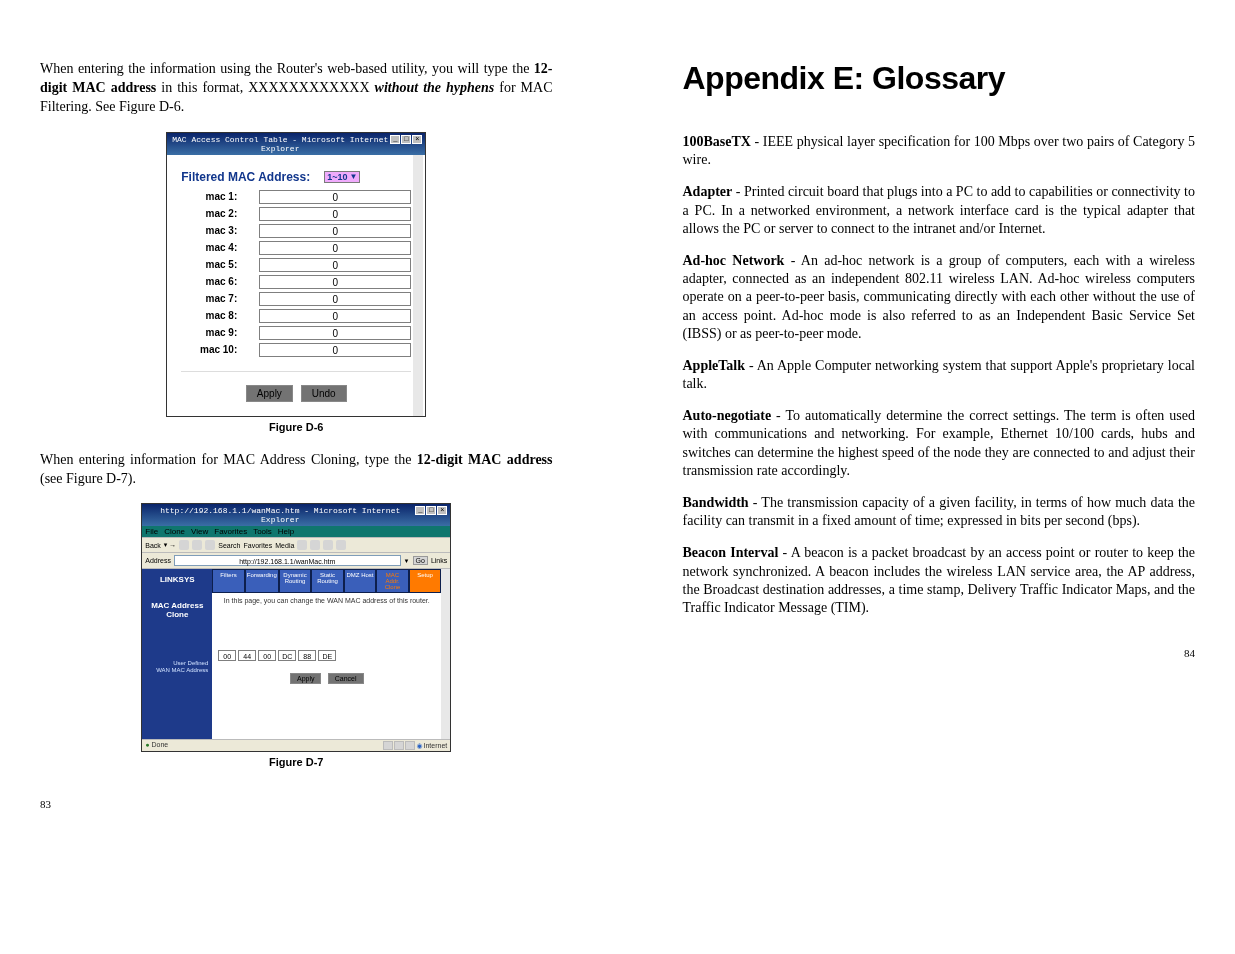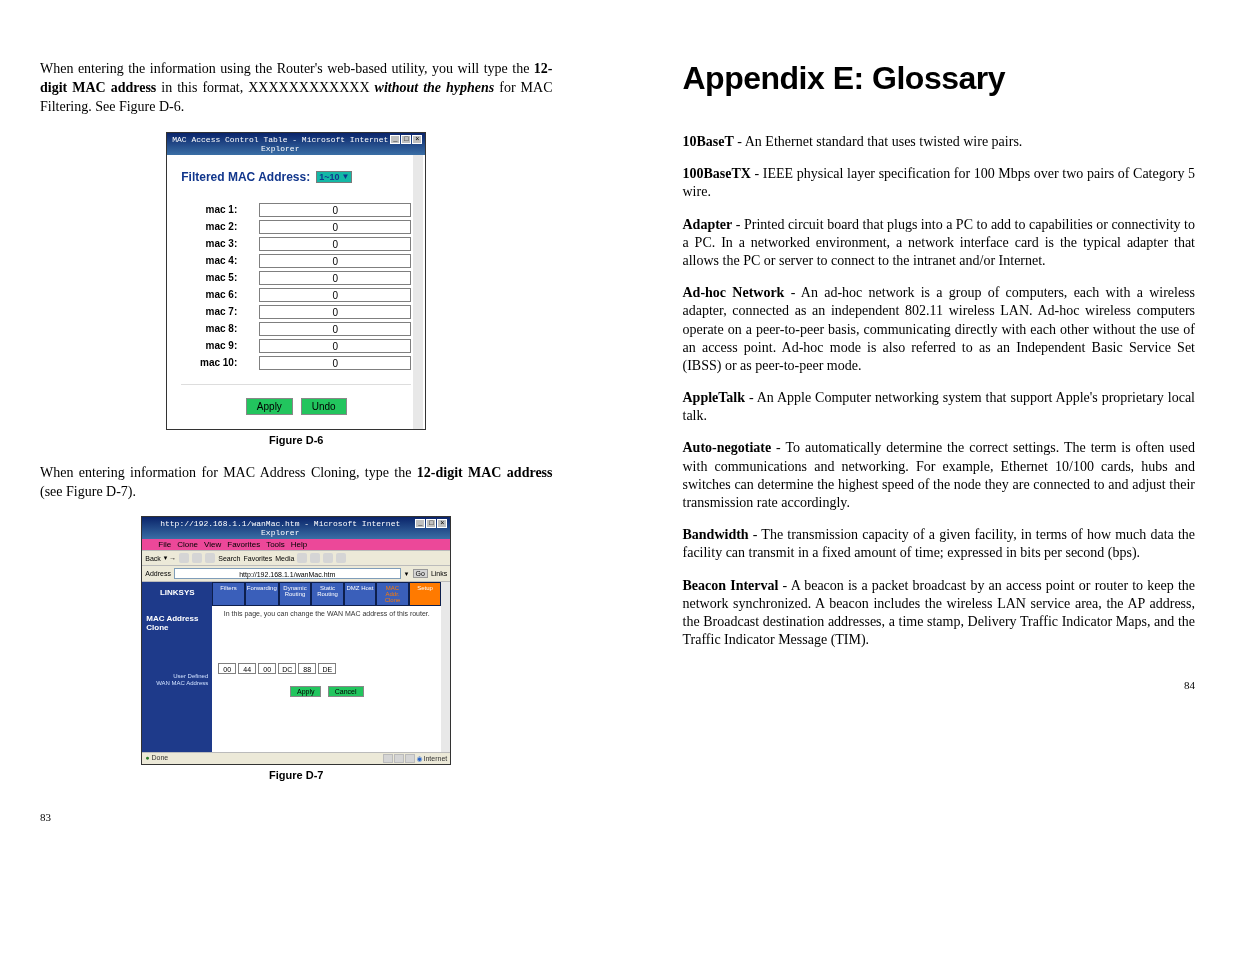--- a/index.html
+++ b/index.html
@@ -36,42 +36,42 @@
     padding: 2px 3px;
     display: flex;
     align-items: flex-start;
     justify-content: space-between;
     font-family: Liberation Mono, monospace;
   }
   .ie-title-buttons { display:flex; gap:1px; }
   .ie-tb { width:10px;height:9px;background:#bfbfbf;border:1px solid #fff;font-size:7px;line-height:7px;text-align:center;color:#000;}
   .d6-body { padding: 15px 14px 14px 14px; position: relative;}
   .d6-body::after{content:"";position:absolute;right:2px;top:0;bottom:0;width:10px;background:#e8e8e8;}
-  .d6-title { color:#11368c; font-weight:bold; font-size:12px; display:flex;align-items:center;gap:6px;margin-bottom:19px;}
-  .d6-select { border:1px solid #7a7a7a; background:#14b8a6;font-size:9px;padding:0 2px; display:inline-flex;align-items:center;gap:2px;}
+  .d6-title { color:#11368c; font-weight:bold; font-size:12px; display:flex;align-items:center;gap:14px;margin-bottom:6px;}
+  .d6-select { border:1px solid #7a7a7a; background:#f0abfc;font-size:9px;padding:0 2px; display:inline-flex;align-items:center;gap:2px;}
   .d6-select .arr{font-size:8px;}
   .mac-table{width:100%; margin-bottom:14px;}
   .mac-row{display:flex;align-items:center;margin-bottom:3px;}
   .mac-label{width:78px;text-align:right;font-size:10px;font-weight:bold;padding-right:22px;}
   .mac-input{flex:1;border:1px solid #7f7f7f;background:#fff;font-size:10px;padding:0 2px;height:14px;line-height:14px;}
   .d6-btns{text-align:center;border-top:1px solid #ddd;padding-top:12px;}
-  .win-btn{display:inline-block;border:1px solid #888;background:#22c55e;font-size:10px;padding:2px 10px;margin:0 2px;}
+  .win-btn{display:inline-block;border:1px solid #888;background:#737373;font-size:10px;padding:2px 10px;margin:0 2px;}
   
   .ie7-window{width:310px;margin:0 auto;border:1px solid #333;font-family:Tahoma,Arial,sans-serif;background:#fff;font-size:8px;}
-  .ie7-menubar{background:#ec4899;border-bottom:1px solid #bbb;padding:1px 16px;font-size:8px;color:#000;display:flex;gap:6px;}
+  .ie7-menubar{background:#0f766e;border-bottom:1px solid #bbb;padding:1px 3px;font-size:8px;color:#000;display:flex;gap:6px;}
   .ie7-toolbar{background:#ece9d8;border-bottom:1px solid #bbb;padding:2px 3px;display:flex;gap:3px;align-items:center;font-size:7px;}
   .tico{width:10px;height:10px;border-radius:2px;background:#d5d5d5;}
   .ie7-address{background:#ece9d8;border-bottom:1px solid #bbb;padding:2px 3px;display:flex;align-items:center;gap:3px;font-size:7px;}
   .addr-input{flex:1;background:#fff;border:1px solid #7f9db9;padding:0 2px;font-size:7px;height:11px;line-height:11px;}
   .go-btn{background:#d5d5d5;border:1px solid #999;padding:0 2px;font-size:7px;}
   .ie7-content{display:flex;min-height:170px;position:relative;}
   .ie7-content::after{content:"";position:absolute;right:0;top:0;bottom:0;width:9px;background:#e8e8e8;}
   .ie7-side{width:70px;background:#1e3a8a;color:#fff;padding:6px 4px;font-size:7px;}
   .linksys-logo{font-weight:bold;font-size:8px;margin-bottom:18px;}
-  .side-label{font-weight:bold;font-size:8px;text-align:left;margin-bottom:40px;line-height:1.1;}
+  .side-label{font-weight:bold;font-size:8px;text-align:center;margin-bottom:40px;line-height:1.1;}
   .side-sub{font-size:6px;text-align:right;color:#cfe0ff;line-height:1.1;}
   .ie7-main{flex:1;background:#fff;padding:0;margin-right:9px;}
   .tabs{display:flex;background:#1e3a8a;}
   .tab{flex:1;border:1px solid #0d1f4d;background:#3a5fba;color:#fff;font-size:6px;text-align:center;padding:2px 1px;line-height:1;}
   .tab.red{color:#ff7a00;}
   .tab.setup{background:#ff7a00;color:#fff;}
   .ie7-desc{font-size:7px;color:#333;padding:4px 6px 10px 6px;}
   .ie7-form{padding:6px 6px 8px 6px;display:flex;gap:2px;margin-top:30px;}
   .mac-mini{width:18px;height:11px;border:1px solid #7f7f7f;background:#fff;font-size:7px;text-align:center;line-height:11px;}
   .ie7-form-btns{padding:4px 6px 8px 6px;}
@@ -257,21 +257,20 @@
     </div>
     <div class="fig-caption">Figure D-7</div>
   </div>
 
   <div class="page-num">83</div>
 </div>
 
 <div class="page right-page">
   <h1 class="appendix-title">Appendix E: Glossary</h1>
   <div class="glossary">
-    <p><span class="term">10BaseT</span><span> - An Ethernet standard that uses twisted wire pairs.</span></p>
     <p><span class="term">100BaseTX</span><span> - IEEE physical layer specification for 100 Mbps over two pairs of Category 5 wire.</span></p>
     <p><span class="term">Adapter</span><span> - Printed circuit board that plugs into a PC to add to capabilities or connectivity to a PC. In a networked environment, a network interface card is the typical adapter that allows the PC or server to connect to the intranet and/or Internet.</span></p>
     <p><span class="term">Ad-hoc Network</span><span> - An ad-hoc network is a group of computers, each with a wireless adapter, connected as an independent 802.11 wireless LAN.  Ad-hoc wireless computers operate on a peer-to-peer basis, communicating directly with each other without the use of an access point.  Ad-hoc mode is also referred to as an Independent Basic Service Set (IBSS) or as peer-to-peer mode.</span></p>
     <p><span class="term">AppleTalk</span><span> - An Apple Computer networking system that support Apple's proprietary local talk.</span></p>
     <p><span class="term">Auto-negotiate</span><span> - To automatically determine the correct settings. The term is often used with communications and networking. For example, Ethernet 10/100 cards, hubs and switches can determine the highest speed of the node they are connected to and adjust their transmission rate accordingly.</span></p>
     <p><span class="term">Bandwidth</span><span> - The transmission capacity of a given facility, in terms of how much data the facility can transmit in a fixed amount of time; expressed in bits per second (bps).</span></p>
     <p><span class="term">Beacon Interval</span><span> -  A beacon is a packet broadcast by an access point or router to keep the network synchronized. A beacon includes the wireless LAN service area, the AP address, the Broadcast destination addresses, a time stamp, Delivery Traffic Indicator Maps, and the Traffic Indicator Message (TIM).</span></p>
   </div>
   <div class="page-num">84</div>
 </div>

